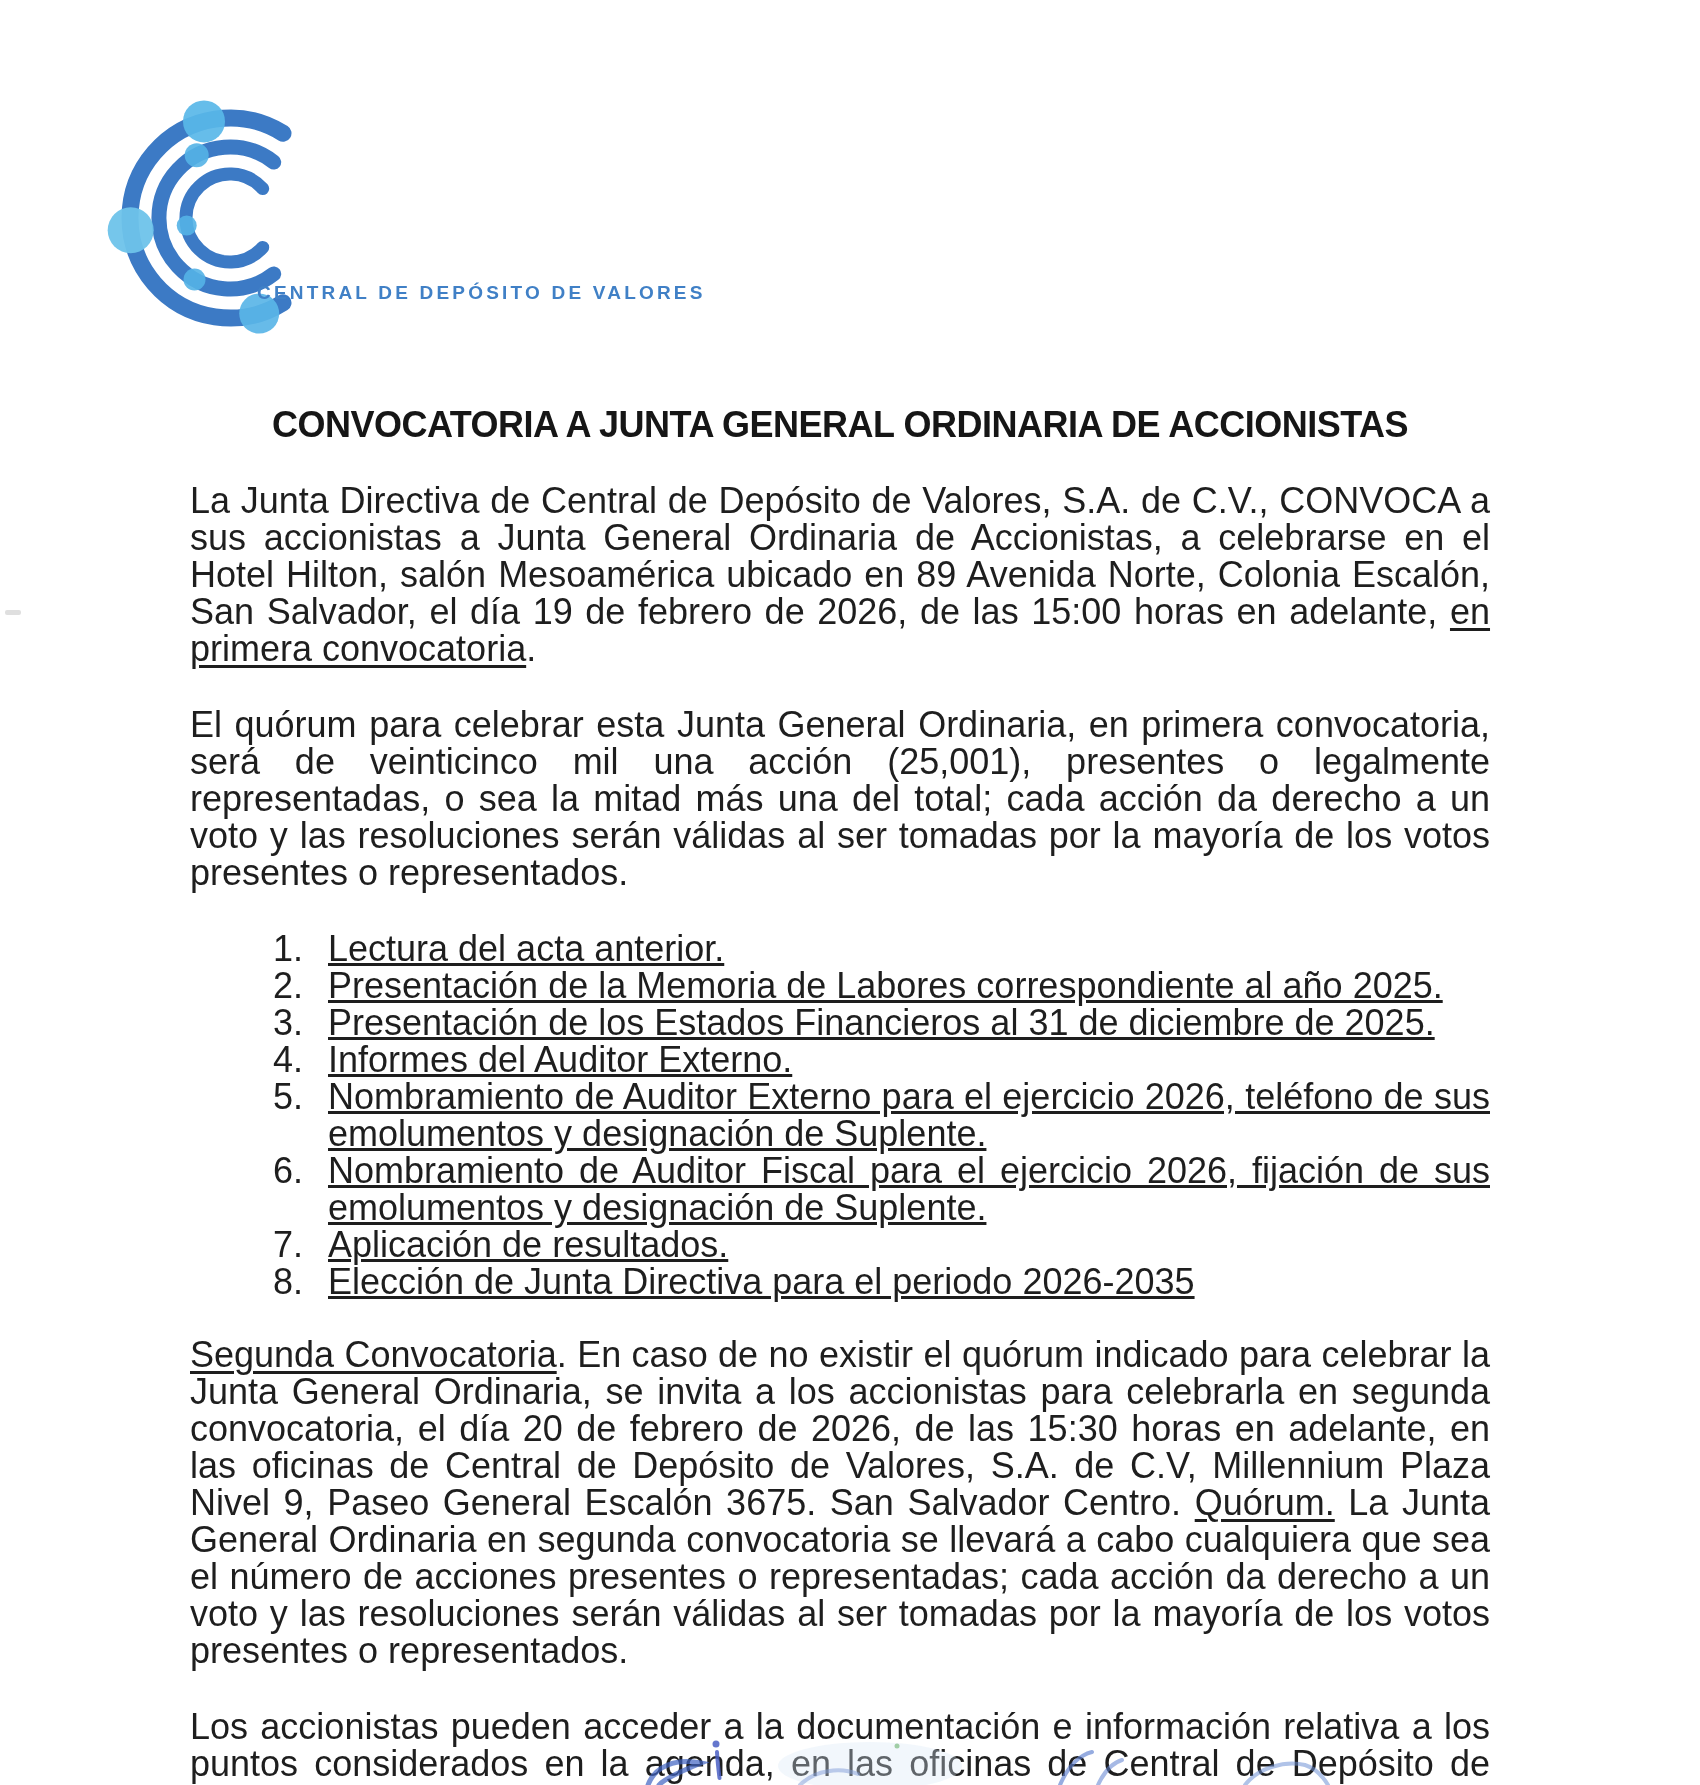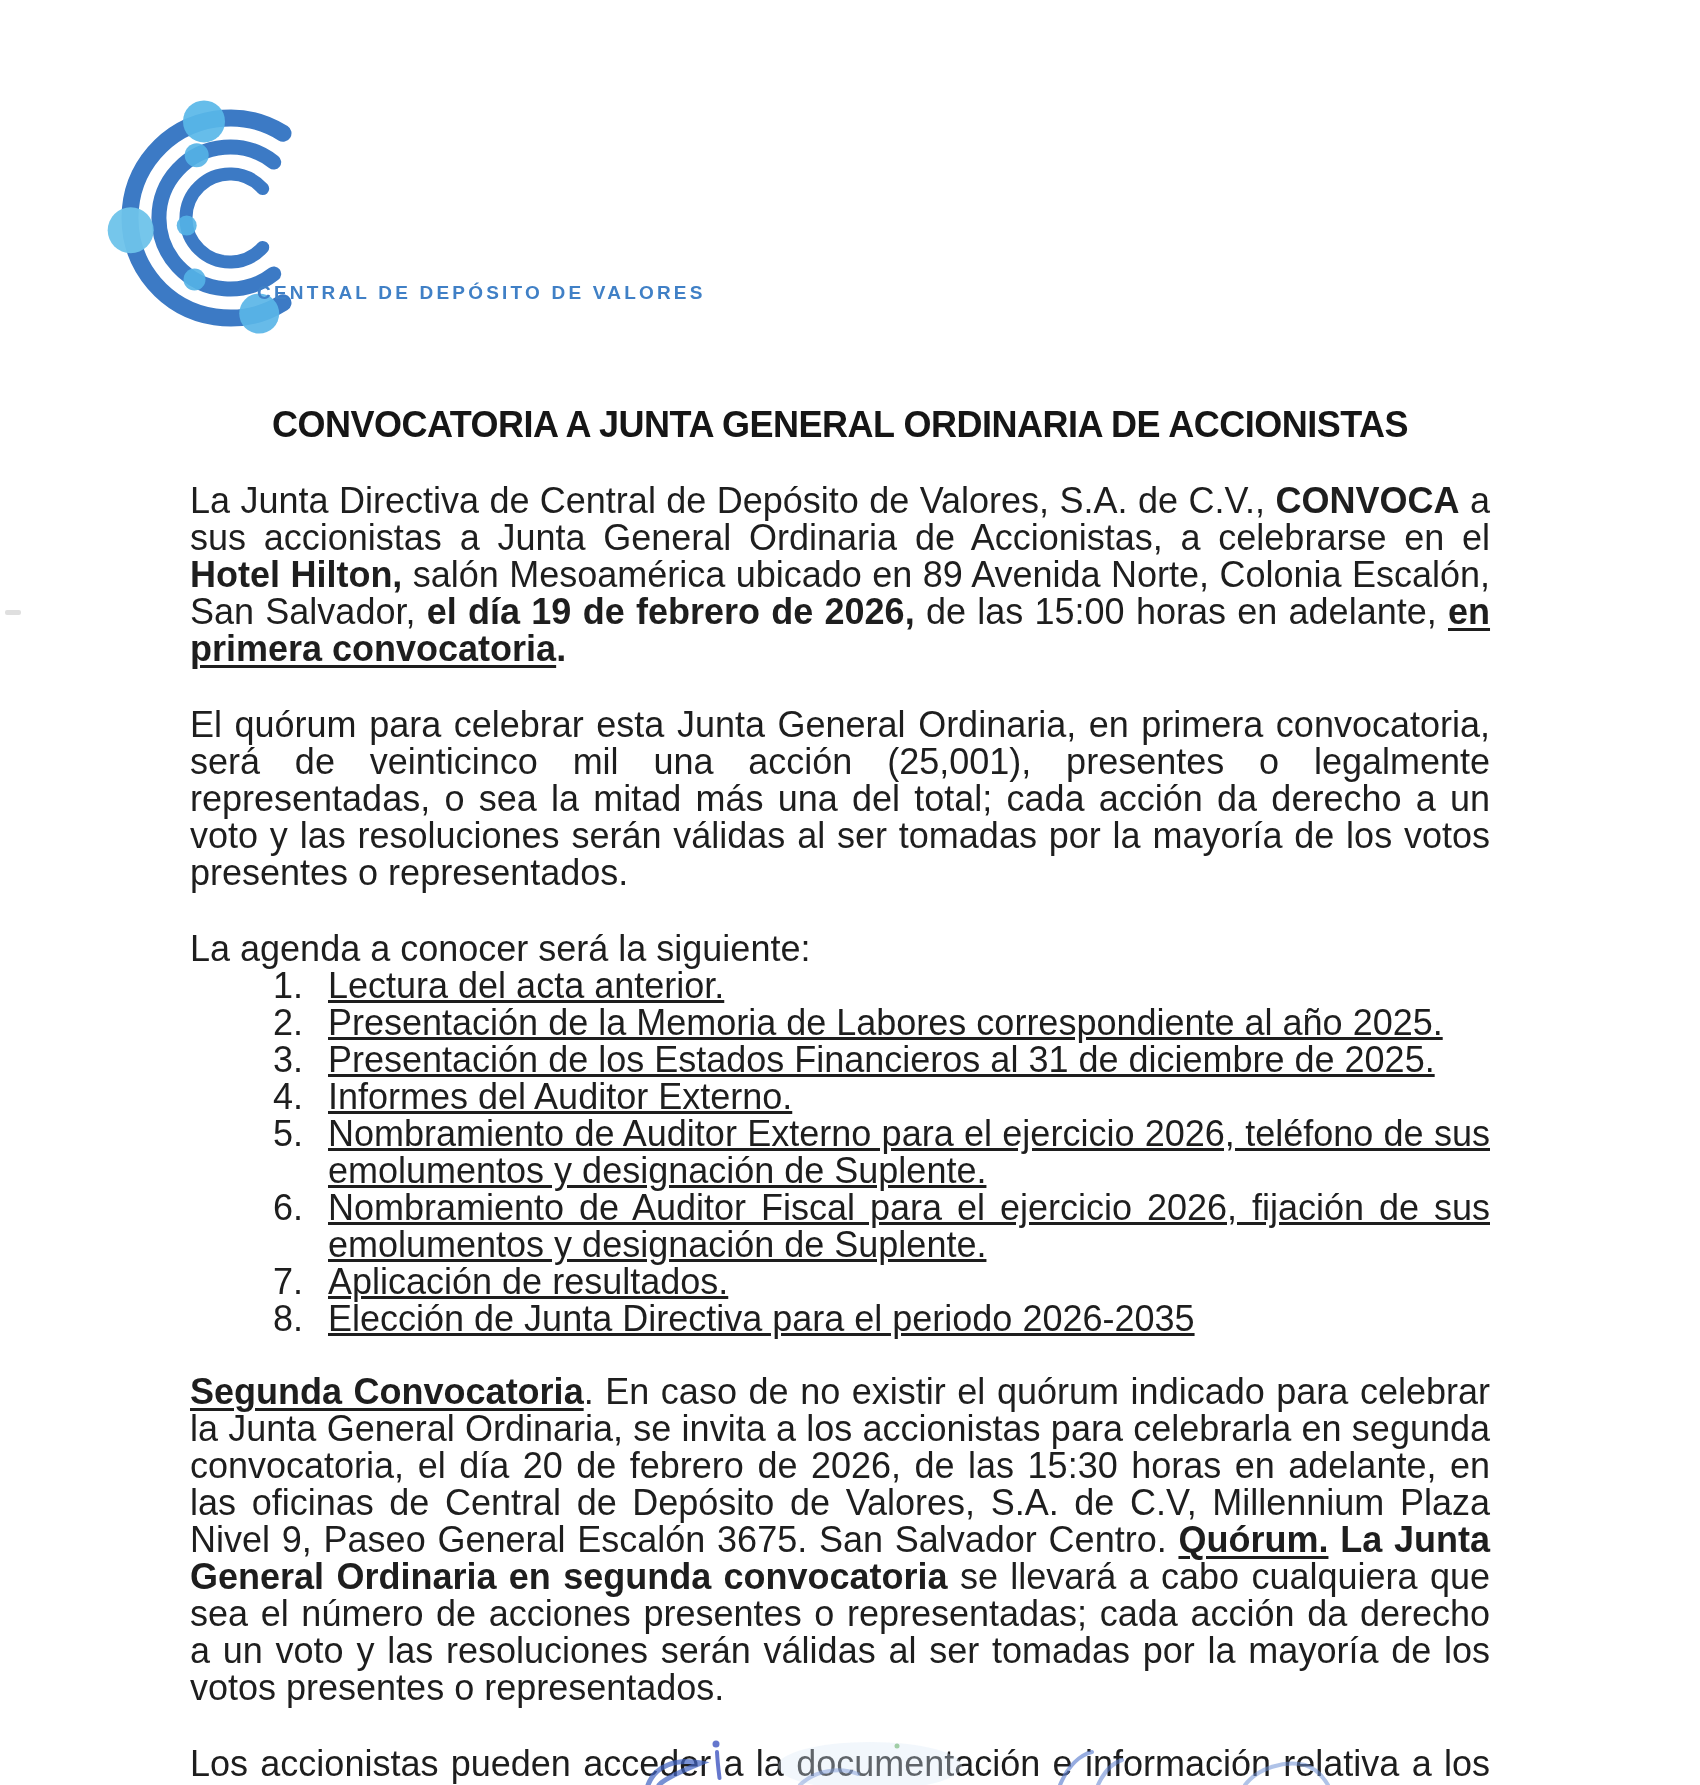--- a/index.html
+++ b/index.html
@@ -30,21 +30,21 @@
   .content {
     position:absolute; left:190px; top:360px; width:1300px;
     font-size:36px; line-height:37px;margin-top:46px;
   }
   .doc-title {
     text-align:center; font-weight:700; letter-spacing:-0.5px;
     margin:0 0 39px 0; color:#161616;
   }
   .para { text-align:justify; margin:0 0 39px 0; }
   .para.tight { margin-bottom:0; }
-  .b { font-weight:700; }
+  .b { font-weight:400; }
   .u { text-decoration:underline; text-decoration-thickness:2.5px; text-underline-offset:4px; }
   .agenda-list {
     list-style:none; counter-reset:agn;
     margin:0 0 36px 0; padding:0 0 0 138px;
     text-align:justify;
     text-decoration:underline;
   }
   .agenda-list li { position:relative; counter-increment:agn; }
   .agenda-list li::before {
     content: counter(agn) ".";
@@ -85,21 +85,20 @@
   </div>
 
   <div class="content">
 
     <div class="doc-title">CONVOCATORIA A JUNTA GENERAL ORDINARIA DE ACCIONISTAS</div>
 
     <p class="para"><span>La Junta Directiva de Central de Depósito de Valores, S.A. de C.V., </span><span class="b">CONVOCA</span><span> a sus accionistas a Junta General Ordinaria de Accionistas, a celebrarse en el </span><span class="b">Hotel Hilton,</span><span> salón Mesoamérica ubicado en 89 Avenida Norte, Colonia Escalón, San Salvador, </span><span class="b">el día 19 de febrero de 2026,</span><span> de las 15:00 horas en adelante, </span><span class="b u">en primera convocatoria</span><span class="b">.</span></p>
 
     <p class="para">El quórum para celebrar esta Junta General Ordinaria, en primera convocatoria, será de veinticinco mil una acción (25,001), presentes o legalmente representadas, o sea la mitad más una del total; cada acción da derecho a un voto y las resoluciones serán válidas al ser tomadas por la mayoría de los votos presentes o representados.</p>
 
-    <p class="para tight">La agenda a conocer será la siguiente:</p>
 
     <ol class="agenda-list">
       <li>Lectura del acta anterior.</li>
       <li>Presentación de la Memoria de Labores correspondiente al año 2025.</li>
       <li>Presentación de los Estados Financieros al 31 de diciembre de 2025.</li>
       <li>Informes del Auditor Externo.</li>
       <li>Nombramiento de Auditor Externo para el ejercicio 2026, teléfono de sus emolumentos y designación de Suplente.</li>
       <li>Nombramiento de Auditor Fiscal para el ejercicio 2026, fijación de sus emolumentos y designación de Suplente.</li>
       <li>Aplicación de resultados.</li>
       <li>Elección de Junta Directiva para el periodo 2026-2035</li>

